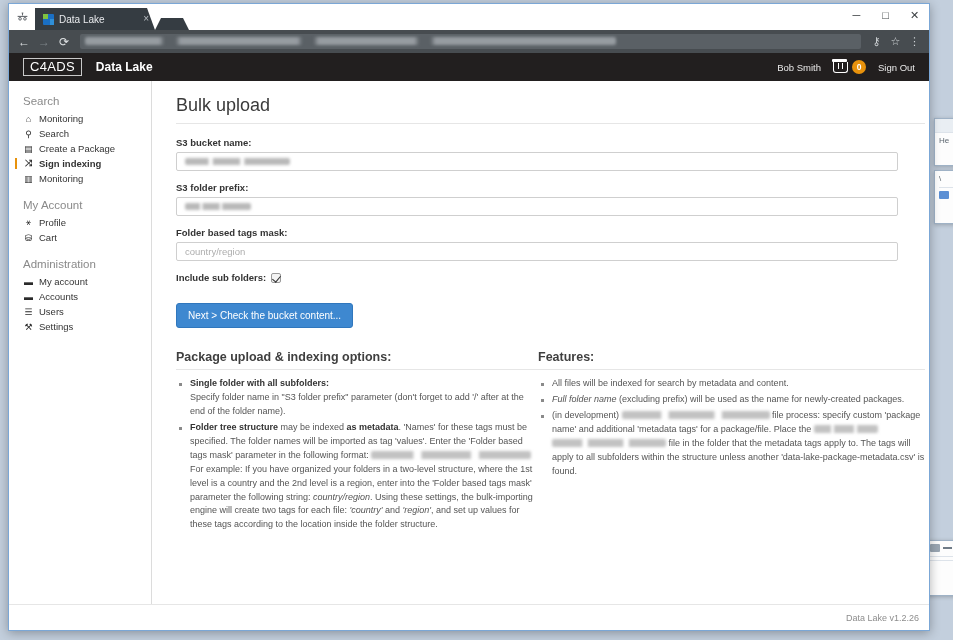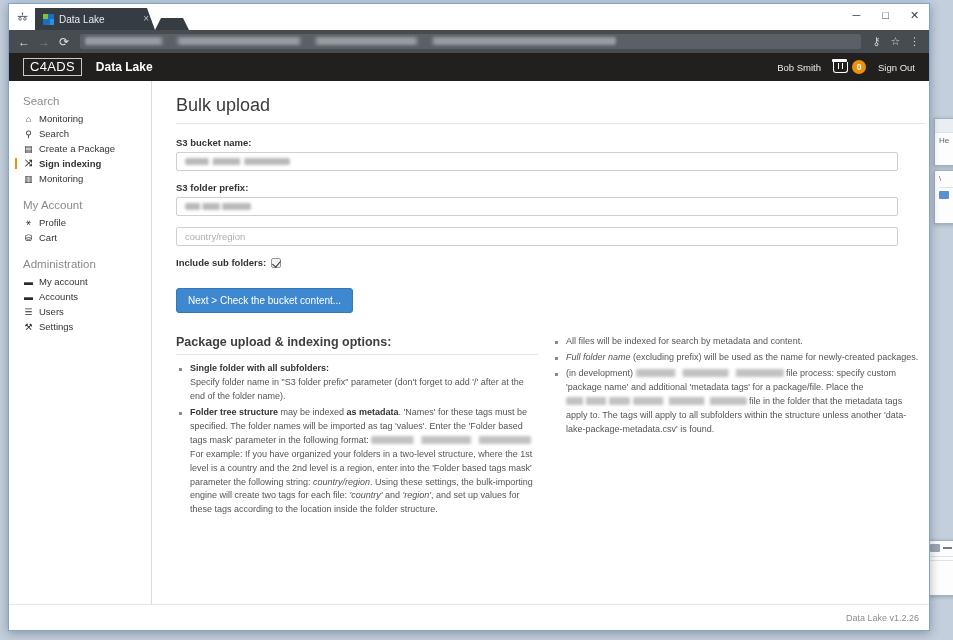--- a/index.html
+++ b/index.html
@@ -215,21 +215,21 @@
     width: 4px; height: 7px; border: solid #2c2c2c;
     border-width: 0 1.5px 1.5px 0; transform: rotate(40deg);
   }
   .btn-primary {
     background: #3e88d0; border: 1px solid #3077bd; border-radius: 3px;
     color: #fff; font-size: 10px; padding: 6px 11px; cursor: default;
     margin-bottom: 22px;
   }
 
   
-  .help-cols { display: flex; gap: 14px; }
+  .help-cols { display: flex; }
   .help-col { flex: 1; min-width: 0; }
   .help-col.left { max-width: 362px; }
   .help-title {
     font-size: 12.5px; color: #3f3f3f; padding-bottom: 5px;
     border-bottom: 1px solid #e6e6e6; margin-bottom: 7px;
   }
   .help-list { list-style: none; }
   .help-list > li {
     position: relative; padding-left: 14px; margin-bottom: 2px;
     font-size: 9px; line-height: 1.55; color: #555;
@@ -409,20 +409,21 @@
           <div class="field-label">S3 bucket name:</div>
           <div class="field-input">
             <span class="redact" style="width:105px"></span>
           </div>
 
           <div class="field-label">S3 folder prefix:</div>
           <div class="field-input">
             <span class="redact" style="width:66px"></span>
           </div>
 
+          <div class="field-label">Folder based tags mask:</div>
           <div class="field-input">
             <span class="ph">country/region</span>
           </div>
 
           <div class="checkrow">
             <span class="lbl">Include sub folders:</span>
             <span class="cbox"></span>
           </div>
 
           <button class="btn-primary">Next &gt; Check the bucket content...</button>
@@ -438,20 +439,21 @@
                 </li>
                 <li>
                   <b>Folder tree structure</b><span> may be indexed </span><b>as metadata</b><span>. 'Names' for these tags must be specified. The folder names will be imported as tag 'values'. Enter the 'Folder based tags mask' parameter in the following format:</span>
                   <span class="redact-inline" style="width:160px"></span><br>
                   <span>For example: If you have organized your folders in a two-level structure, where the 1st level is a country and the 2nd level is a region, enter into the 'Folder based tags mask' parameter the following string: </span><i>country/region</i><span>. Using these settings, the bulk-importing engine will create two tags for each file: </span><i>'country'</i><span> and </span><i>'region'</i><span>, and set up values for these tags according to the location inside the folder structure.</span>
                 </li>
               </ul>
             </section>
 
             <section class="help-col">
+              <h2 class="help-title">Features:</h2>
               <ul class="help-list">
                 <li>
                   <span>All files will be indexed for search by metadata and content.</span>
                 </li>
                 <li>
                   <i>Full folder name</i><span> (excluding prefix) will be used as the name for newly-created packages.</span>
                 </li>
                 <li>
                   <span>(in development)</span>
                   <span class="redact-inline" style="width:148px"></span>

